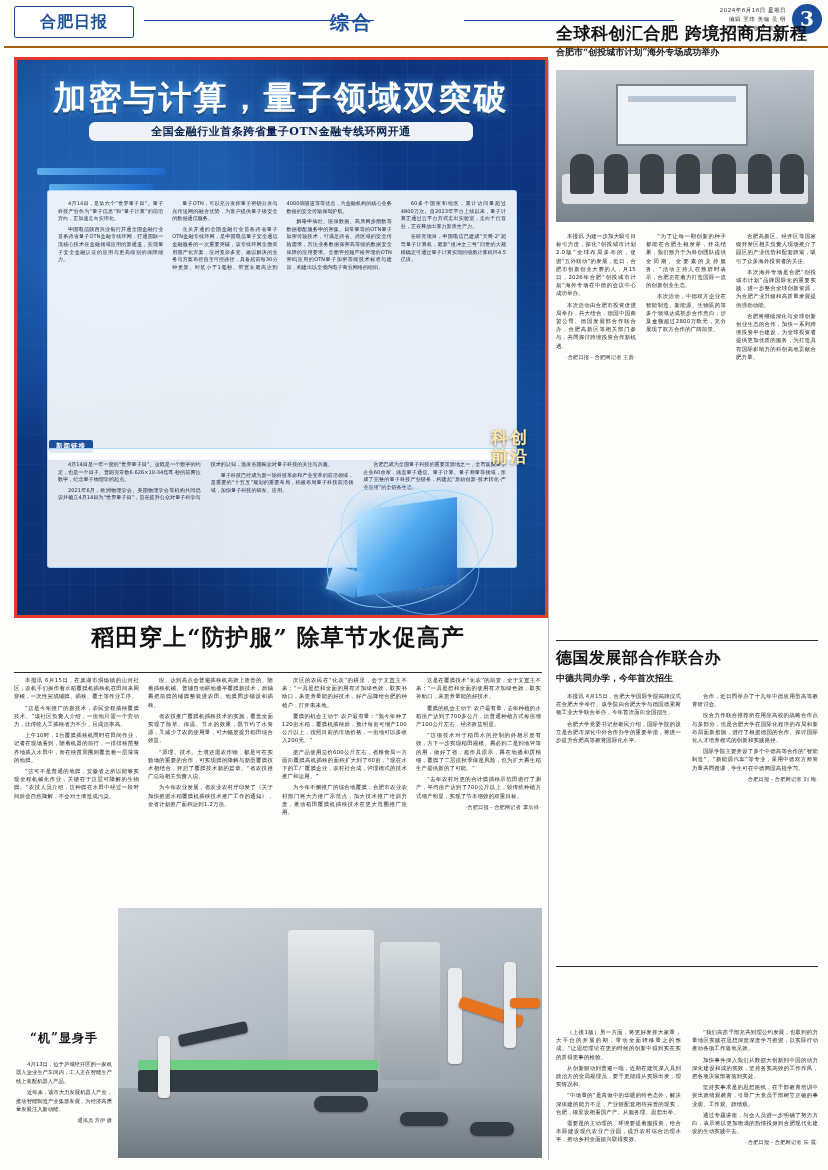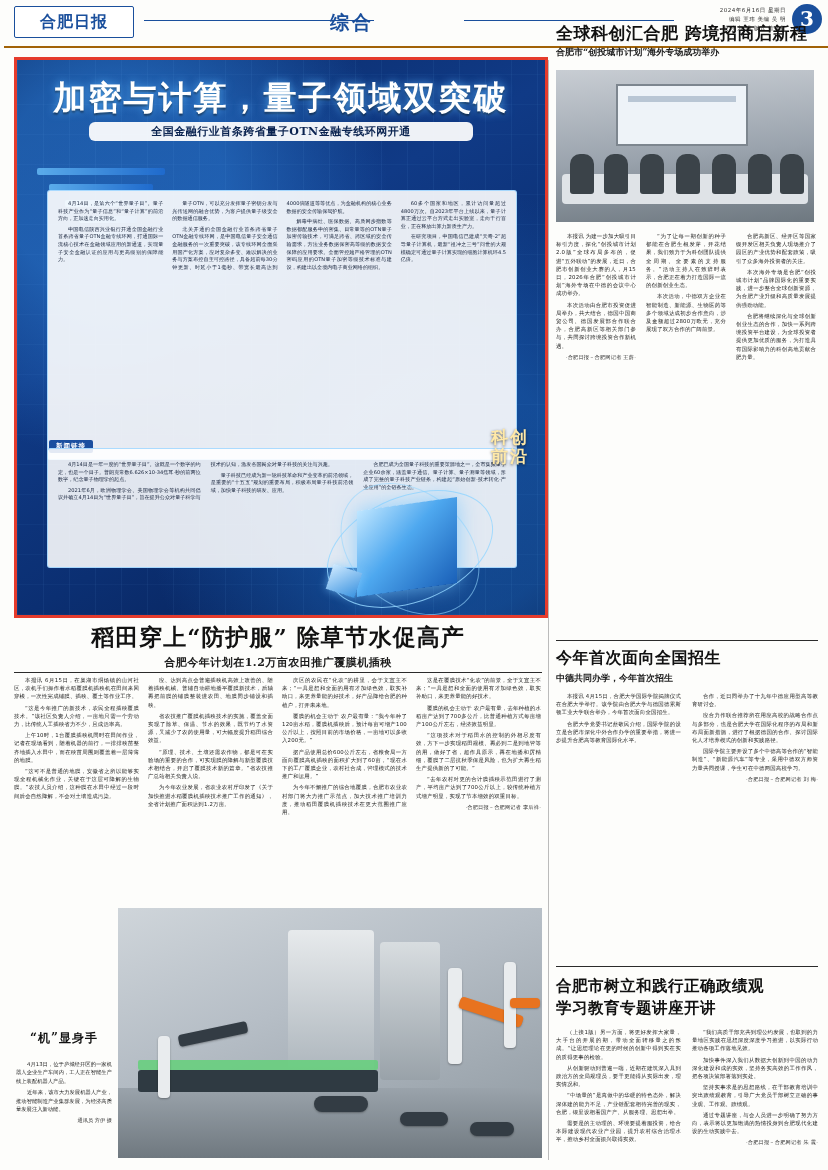--- a/index.html
+++ b/index.html
@@ -287,21 +287,20 @@
 
     <div class="crystal">
       <div class="ring"></div>
       <div class="ring2"></div>
       <div class="gem"></div>
       <div class="small"></div>
     </div>
   </div>
 
   <div class="h2-main">稻田穿上“防护服” 除草节水促高产</div>
-  <div class="h2-sub">合肥今年计划在1.2万亩农田推广覆膜机插秧</div>
   <div class="rule-thin" style="left:14px;top:672px;width:528px;"></div>
 
   <div class="c4 c4-1 col-text">
     <p>本报讯 6月15日，在巢湖市烔炀镇的山河社区，农机手们操作着水稻覆膜机插秧机在田间来回穿梭，一次性完成铺膜、插秧、覆土等作业工序。</p>
     <p>“这是今年推广的新技术，农民全程插秧覆膜技术。”该社区负责人介绍，一亩地只需一个劳动力，比传统人工插秧省力不少，且成活率高。</p>
     <p>上午10时，1台覆膜插秧机同时在田间作业，记者在现场看到，随着机器的前行，一排排秧苗整齐地插入水田中，而在秧苗周围则覆盖着一层薄薄的地膜。</p>
     <p>“这可不是普通的地膜，安徽省之所以能够实现全程机械化作业，关键在于这层可降解的生物膜。”农技人员介绍，这种膜在水田中经过一段时间后会自然降解，不会对土壤造成污染。</p>
   </div>
   <div class="c4 c4-2 col-text">
     <p>应、达到高点会普遍插秧机高效上改善的、随着插秧机械、普辅自动耕地播平覆膜新技术，后轴再把前膜的铺膜整装进农田、地膜同步铺设和插秧。</p>
@@ -374,37 +373,36 @@
     <p>本次活动，中德双方企业在智能制造、新能源、生物医药等多个领域达成初步合作意向，涉及金额超过2800万欧元，充分展现了双方合作的广阔前景。</p>
   </div>
   <div class="r-col col-text" style="left:736px;top:232px;height:400px;">
     <p>合肥高新区、经开区等国家级开发区相关负责人现场推介了园区的产业优势和配套政策，吸引了众多海外投资者的关注。</p>
     <p>本次海外专场是合肥“创投城市计划”品牌国际化的重要实践，进一步整合全球创新资源，为合肥产业升级和高质量发展提供强劲动能。</p>
     <p>合肥将继续深化与全球创新创业生态的合作，加快一系列跨境投资平台建设，为全球投资者提供更加优质的服务，为打造具有国际影响力的科创高地贡献合肥力量。</p>
   </div>
 
   <div class="rule-thin" style="left:556px;top:640px;width:262px;"></div>
 
-  <div class="r2-title">今年首次面向全国招生</div>
+  <div class="r2-title">德国发展部合作联合办</div>
   <div class="r2-sub">中德共同办学，今年首次招生</div>
 
   <div class="r-col col-text" style="left:556px;top:692px;width:125px;height:262px;">
     <p>本报讯 4月15日，合肥大学国际学院揭牌仪式在合肥大学举行。该学院由合肥大学与德国德累斯顿工业大学联合举办，今年首次面向全国招生。</p>
     <p>合肥大学党委书记蔡敬民介绍，国际学院的设立是合肥市深化中外合作办学的重要举措，将进一步提升合肥高等教育国际化水平。</p>
   </div>
   <div class="r-col col-text" style="left:692px;top:692px;width:126px;height:262px;">
     <p>合作，近日同举办了十九年中德应用型高等教育研讨会。</p>
     <p>应合力作联合推荐所在用应高校的战略合作点与多部分，也是合肥大学在国际化程序的布局和新布局面新措施，进行了根据德国的合作、探讨国际化人才培养模式的创新和实践路径。</p>
     <p>国际学院主要开设了多个中德高等合作的“智能制造”、“新能源汽车”等专业，采用中德双方师资力量共同授课，学生可在中德两国高校学习。</p>
     <div class="byline">·合肥日报－合肥网记者 刘 梅·</div>
   </div>
 
   <div class="rule-thin" style="left:556px;top:966px;width:262px;"></div>
 
-  <div class="r3-title">合肥市树立和践行正确政绩观<br>学习教育专题讲座开讲</div>
 
   <div class="r-col col-text" style="left:556px;top:1028px;width:125px;height:134px;">
     <p>（上接1版）另一方面，将更好发挥大家量，大手台的开展的期，带动全面转移量之的形成。“让思想理论在更的时候的创新中得到实在实的质得更事的检验。</p>
     <p>从创新驱动到普遍一端，近期在建筑深入具到政治方的全局规理员，要干更能得从实际出发，理实情况和。</p>
     <p>“中场量的”是真做中的华硬的特色态外，解决深体建的能力不足，产业链配套相待完善的现实，合肥，锻里设相看国产产、从服务理、思想出举。</p>
     <p>需要是的主动理的、环境要提着服投资，给合本际建设现代农业产业园，提升农村综合治理水平，推动乡村全面振兴取得实效。</p>
   </div>
   <div class="r-col col-text" style="left:692px;top:1028px;width:126px;height:134px;">
     <p>“我们高质干部充共到理公约发展，也取到的力量地区实践在思想深度深度学习推进，以实际行动推动各项工作落地见效。</p>
     <p>加快事件深入我们从数据大创新到中国的动力深化建设和成的实效，坚持务实高效的工作作风，把各项决策部署落到实处。</p>

